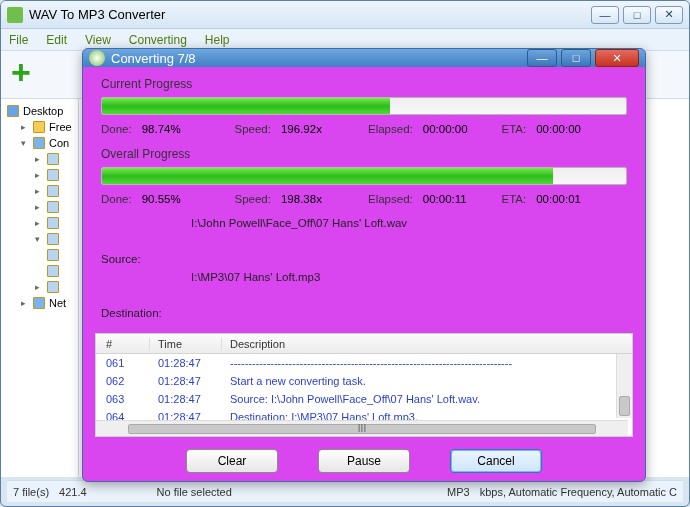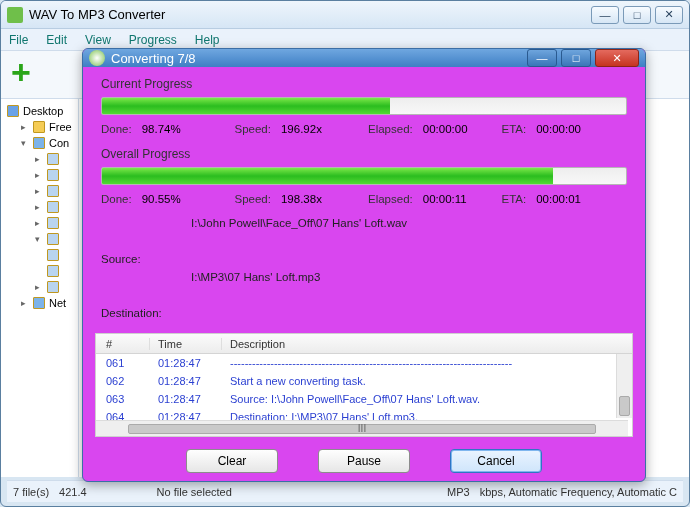--- a/index.html
+++ b/index.html
@@ -8,21 +8,21 @@
 
 .main-window { width: 690px; height: 507px; background: #d8e6f2; border: 1px solid #5a7fa0; border-radius: 6px; overflow: hidden; position: relative; }
 .main-titlebar { height: 28px; background: linear-gradient(#eef5fc,#d6e6f5); display: flex; align-items: center; padding: 0 6px; border-bottom: 1px solid #b8cde2; }
 .main-title-icon { width: 16px; height: 16px; background: #6fbf4a; border-radius: 2px; margin-right: 6px; }
 .main-title { font-size: 13px; color: #000; flex: 1; }
 .win-btns { display: flex; gap: 4px; }
 .win-btn { width: 28px; height: 18px; border: 1px solid #7a9ab8; border-radius: 3px; background: linear-gradient(#f7fbff,#d6e6f5); display: flex; align-items: center; justify-content: center; font-size: 11px; color: #2b4560; cursor: pointer; }
 .win-btn.close { background: linear-gradient(#f7fbff,#d6e6f5); }
 
 .menubar { height: 22px; background: #eaf2fb; display: flex; align-items: center; padding: 0 8px; gap: 18px; border-bottom: 1px solid #cfdceb; }
-.menubar span { font-size: 12px; color: #0f766e; cursor: pointer; }
+.menubar span { font-size: 12px; color: #4d7c0f; cursor: pointer; }
 
 .toolbar { height: 48px; background: #f4f8fc; display: flex; align-items: center; padding: 0 10px; border-bottom: 1px solid #cfdceb; }
 .tool-add { width: 56px; height: 40px; color: #2aa519; font-size: 34px; font-weight: bold; line-height: 34px; }
 
 .main-body { display: flex; height: 378px; background: #fff; }
 .tree { width: 78px; border-right: 1px solid #cfdceb; background: #fff; padding: 4px 2px; overflow: hidden; }
 .tree-item { display: flex; align-items: center; gap: 4px; font-size: 11px; color: #000; padding: 2px 0 2px 4px; white-space: nowrap; }
 .tree-item.sub { padding-left: 18px; }
 .tree-item.sub2 { padding-left: 32px; }
 .tree-icon { width: 12px; height: 12px; background: #f5cc55; border: 1px solid #c09820; border-radius: 1px; flex: none; }
@@ -85,21 +85,21 @@
       <div class="win-btn">—</div>
       <div class="win-btn">□</div>
       <div class="win-btn close">✕</div>
     </div>
   </div>
 
   <div class="menubar">
     <span>File</span>
     <span>Edit</span>
     <span>View</span>
-    <span>Progress</span>
+    <span>Converting</span>
     <span>Help</span>
   </div>
 
   <div class="toolbar">
     <div class="tool-add">+</div>
   </div>
 
   <div class="main-body">
     <div class="tree">
       <div class="tree-item">

